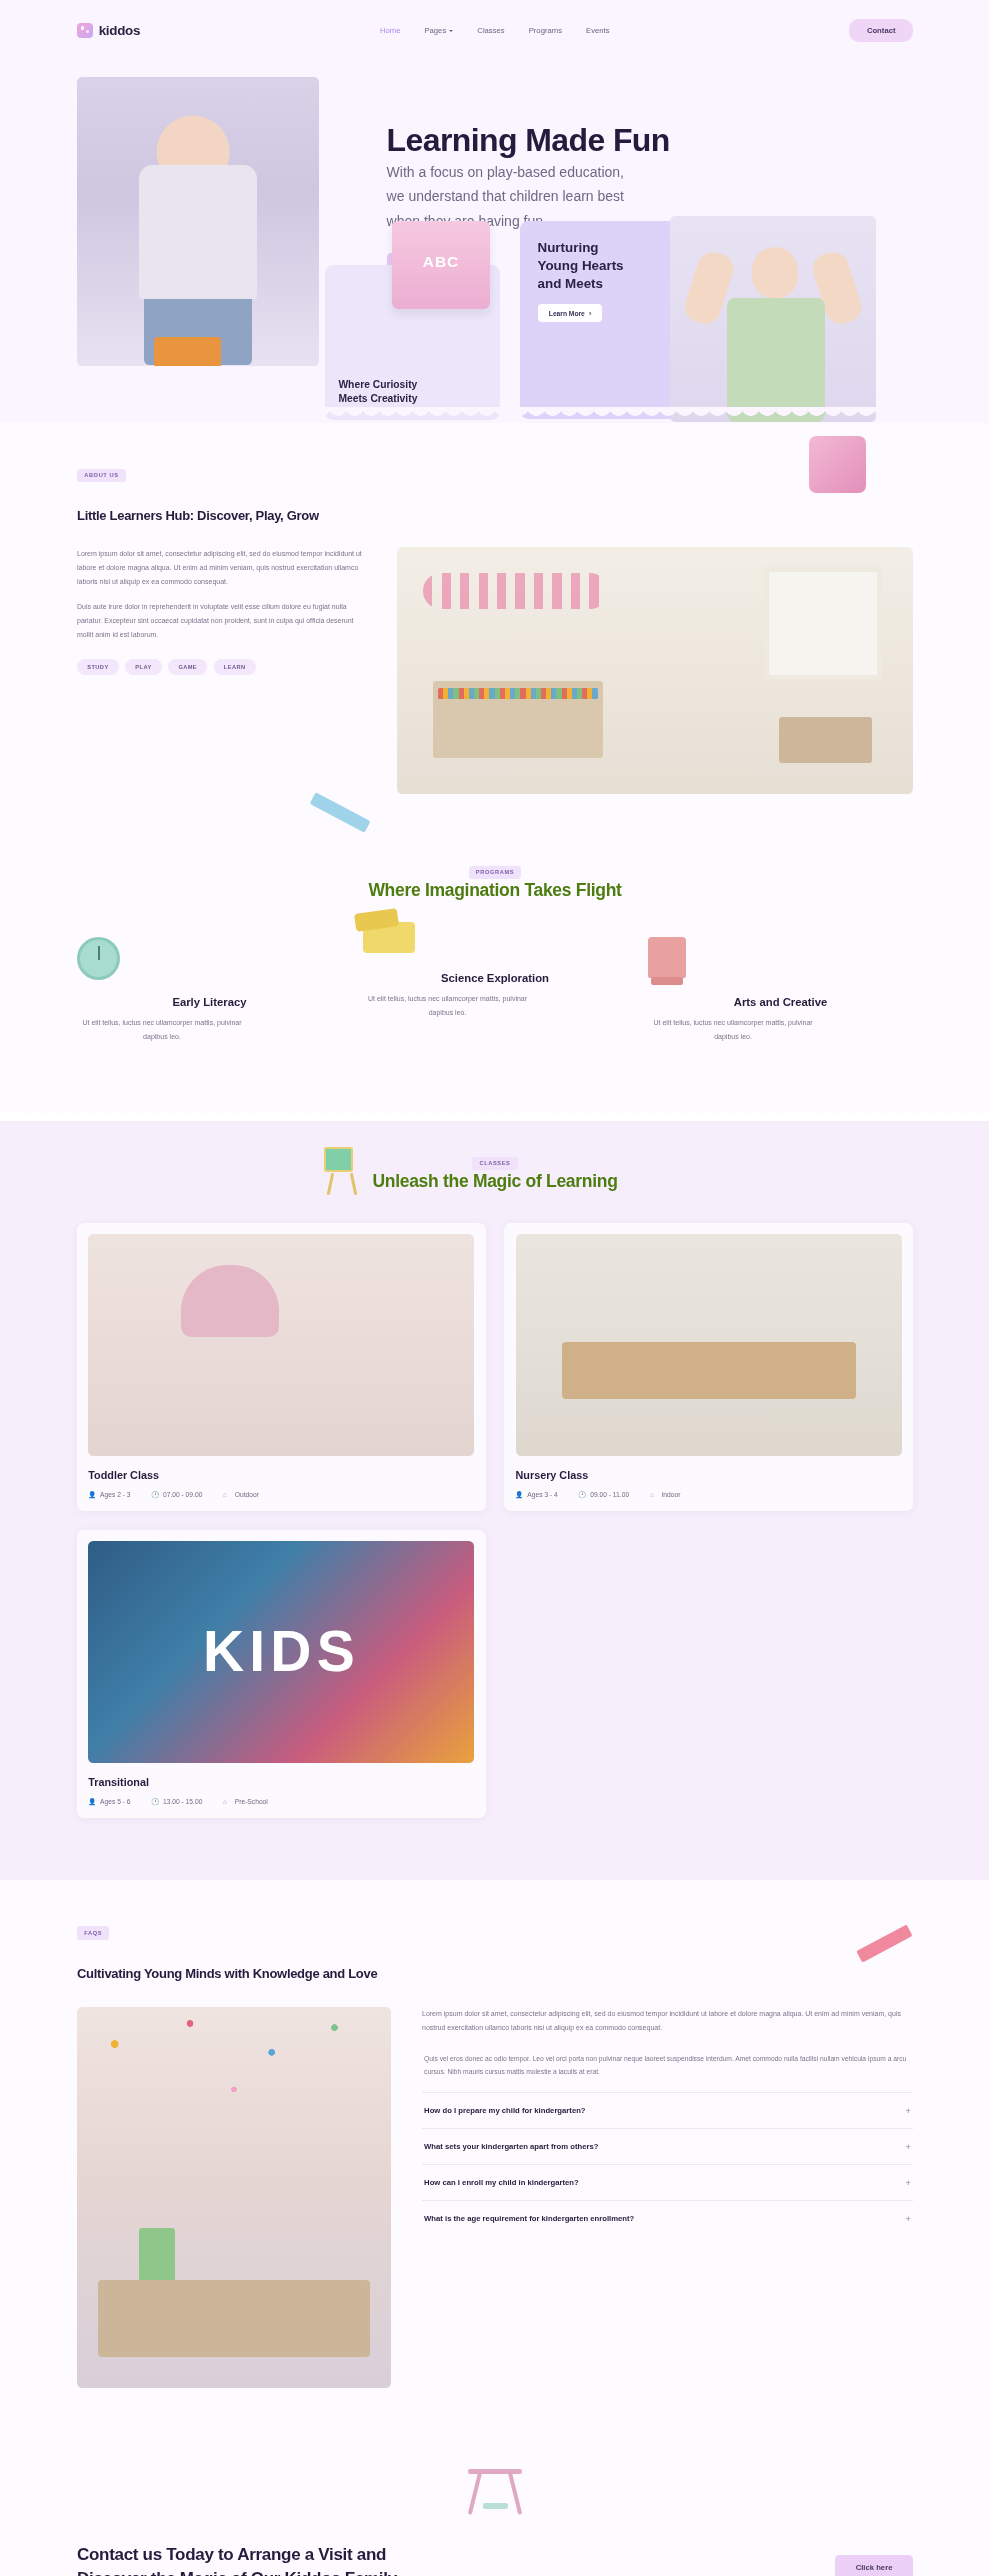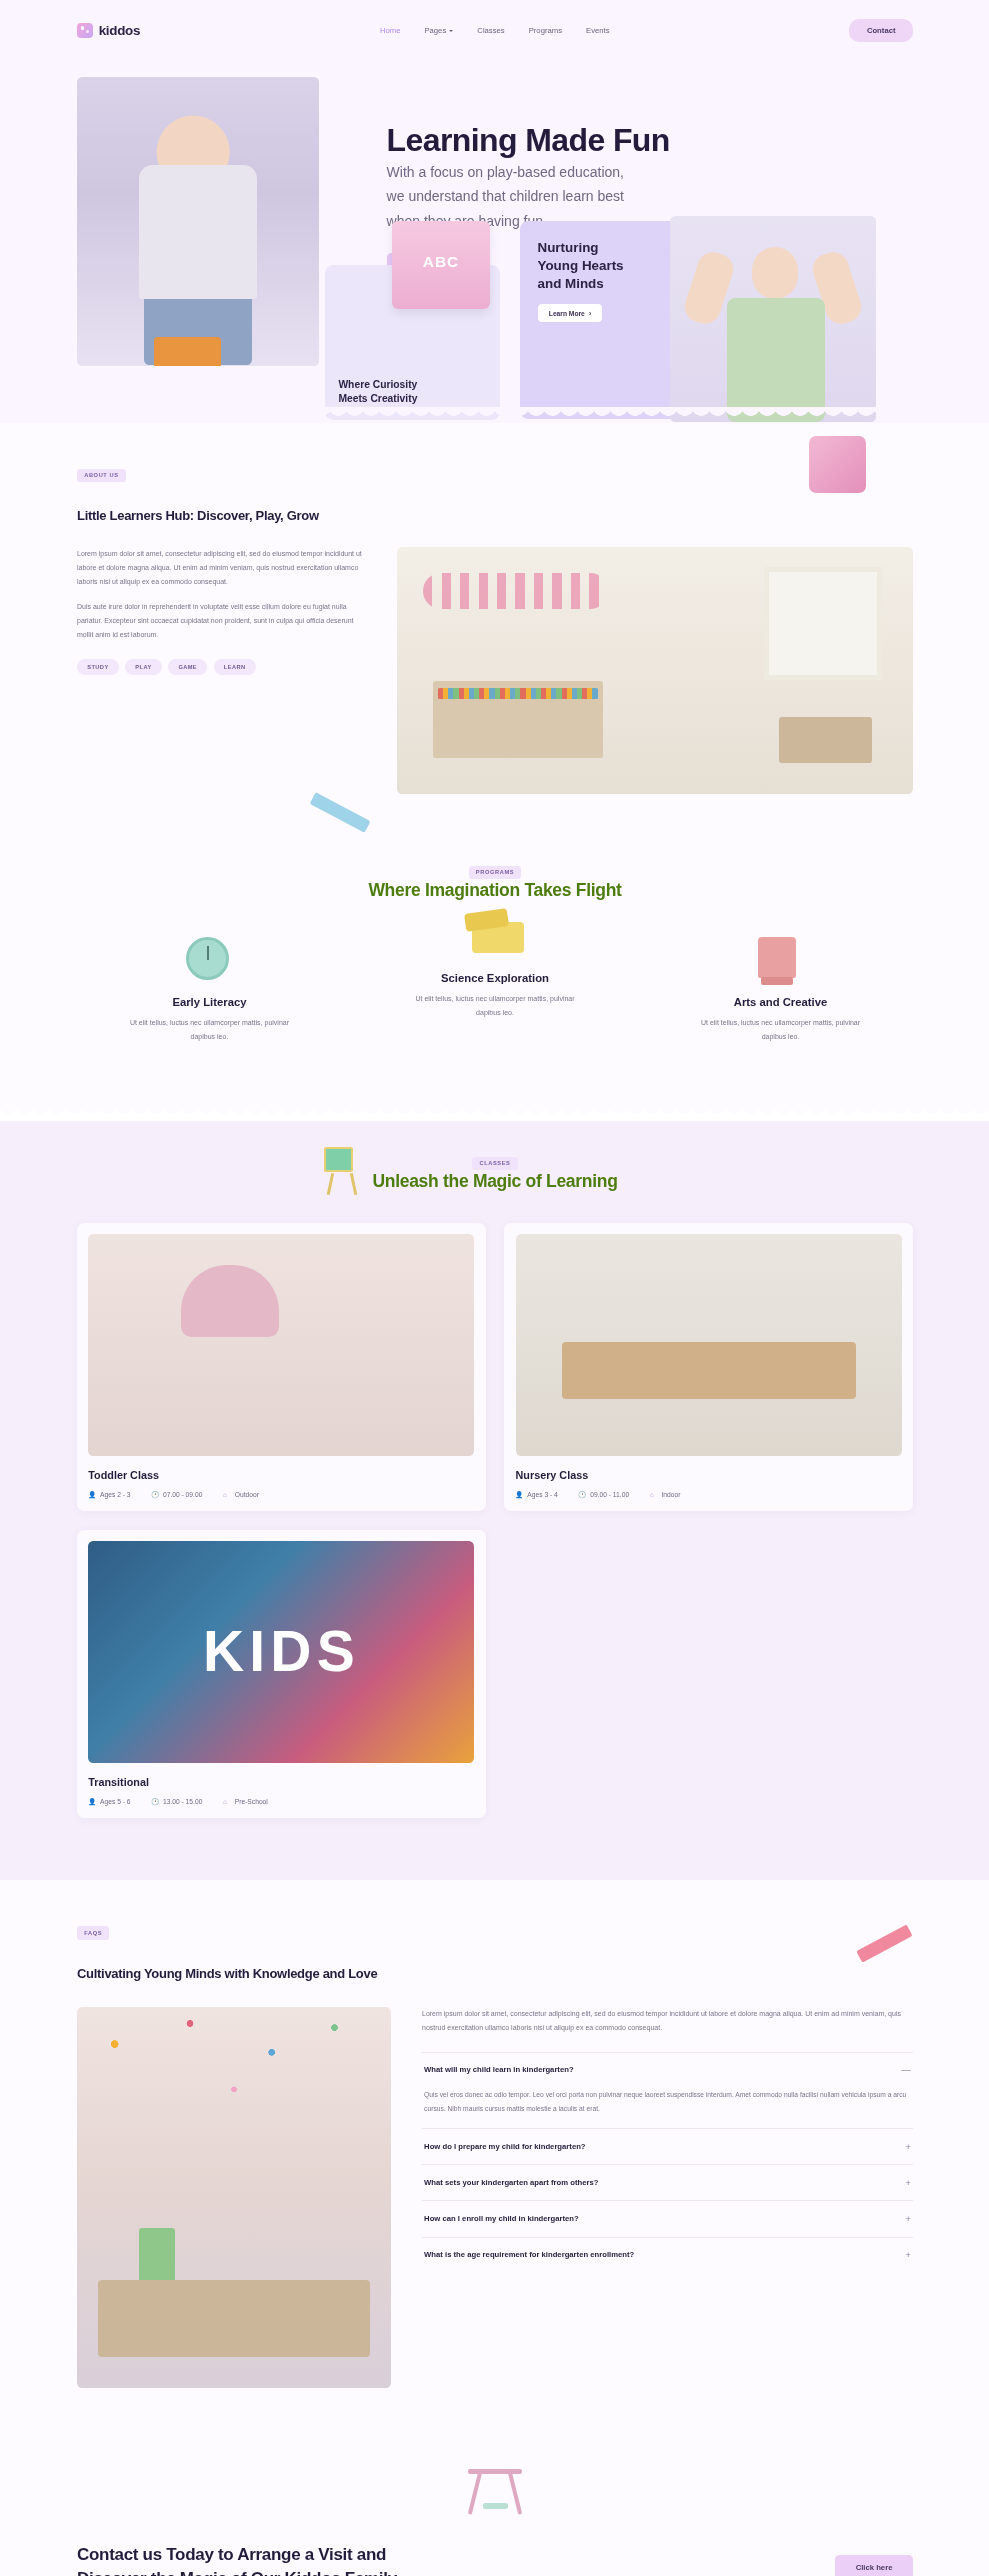--- a/index.html
+++ b/index.html
@@ -296,21 +296,21 @@
     text-align: center;
   }
   .center-title {
     font-size: 17.5px; font-weight: 700; letter-spacing:-0.3px;
     margin-top: 1px; color:#4d7c0f;
   }
   .prog-grid {
     display: flex; justify-content: space-between;
     margin-top: 36px; gap: 20.6px;
   }
-  .prog-card { width: 33%; display: flex; flex-direction: column; align-items: center; }
+  .prog-card { width: 33%; display: flex; flex-direction: column; }
   .prog-icon { width: 46px; height: 46px; margin-bottom: 13.4px; position: relative; }
   .ic-clock{
     width:43px;height:43px;border-radius:50%;
     background:#a8dcd1; border:3.6px solid #8ccabd;
   }
   .ic-clock:after{
     content:"";position:absolute;left:20.6px;top:9.3px;width:2.1px;height:13.4px;background:#4f7d73;
   }
   .ic-blocks{
     width:52px;height:31px; margin-top:9.3px;
@@ -495,21 +495,21 @@
         <div>Where Curiosity</div>
         <div>Meets Creativity</div>
       </div>
     </div>
     <div class="abc-book"></div>
 
     <div class="card-nurture">
       <div class="nt">
         <div>Nurturing</div>
         <div>Young Hearts</div>
-        <div>and Minds</div>
+        <div>and Meets</div>
       </div>
       <button class="btn btn-learn">
         <span>Learn More</span>
         <span>›</span>
       </button>
     </div>
     <div class="kid2-photo">
       <div class="armL"></div>
         <div class="armR"></div>
       <div class="head"></div>
@@ -651,24 +651,20 @@
     <div class="crayon-deco"></div>
     <div class="faq-body">
       <div class="faq-photo">
         <div class="conf"></div>
           <div class="cup"></div>
           <div class="tbl"></div>
       </div>
       <div class="faq-right">
         <div class="faq-intro">Lorem ipsum dolor sit amet, consectetur adipiscing elit, sed do eiusmod tempor incididunt ut labore et dolore magna aliqua. Ut enim ad minim veniam, quis nostrud exercitation ullamco laboris nisi ut aliquip ex ea commodo consequat.</div>
 
-        <div class="faq-item">
-          <div class="faq-q">What will my child learn in kindergarten?</div>
-          <div class="faq-sign">—</div>
-        </div>
         <div class="faq-a">Quis vel eros donec ac odio tempor. Leo vel orci porta non pulvinar neque laoreet suspendisse interdum. Amet commodo nulla facilisi nullam vehicula ipsum a arcu cursus. Nibh mauris cursus mattis molestie a iaculis at erat.</div>
 
         <div class="faq-item">
           <div class="faq-q">How do I prepare my child for kindergarten?</div>
           <div class="faq-sign">+</div>
         </div>
         <div class="faq-item">
           <div class="faq-q">What sets your kindergarten apart from others?</div>
           <div class="faq-sign">+</div>
         </div>

